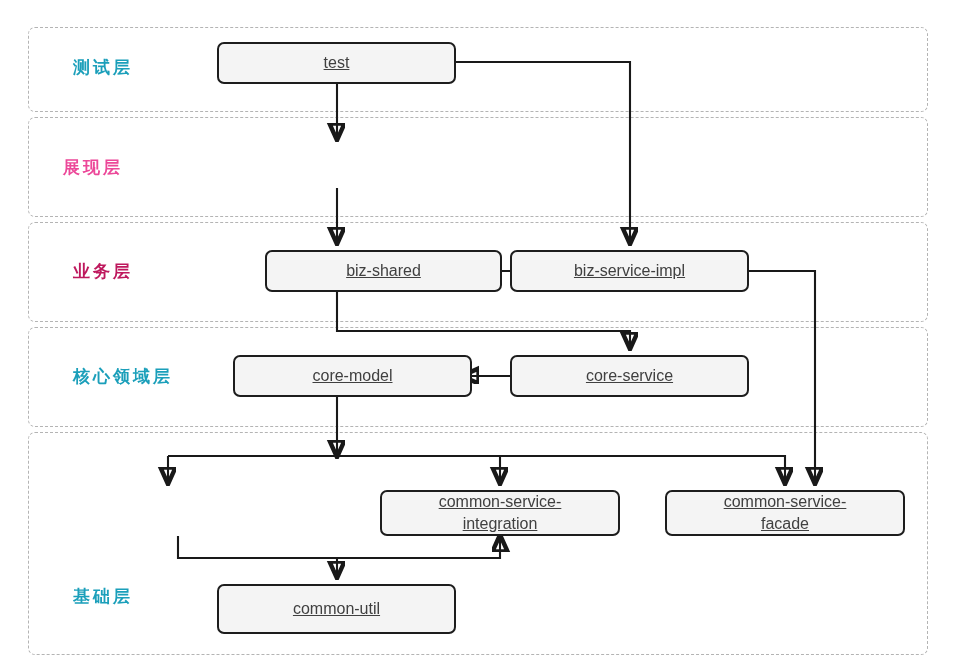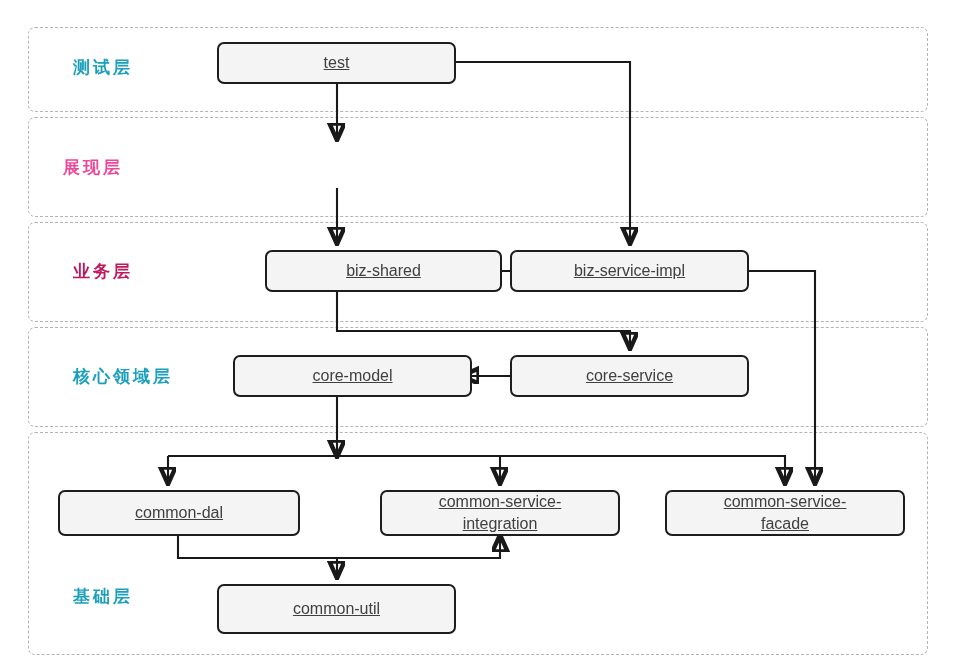--- a/index.html
+++ b/index.html
@@ -108,20 +108,19 @@
         <path d="M 178 536 L 178 558 L 500 558 L 500 536" stroke="#191919" marker-end="url(#arrowhead)"></path>
         <path d="M 337 558 L 337 577" stroke="#191919" marker-end="url(#arrowhead)"></path>
       </g>
   </svg>
 
   <div class="node" style="left: 217px; top: 42px; width: 239px; height: 42px; background: rgb(244, 244, 244); border-color: rgb(29, 29, 29);">test</div>
   <div class="node" style="left: 217px; top: 250px; width: 237px; height: 42px; background: rgb(244, 244, 244); border-color: rgb(29, 29, 29); margin-left: 48px;">biz-shared</div>
   <div class="node" style="left: 510px; top: 250px; width: 239px; height: 42px; background: rgb(244, 244, 244); border-color: rgb(29, 29, 29);">biz-service-impl</div>
   <div class="node" style="left: 233px; top: 355px; width: 239px; height: 42px; background: rgb(244, 244, 244); border-color: rgb(29, 29, 29);">core-model</div>
   <div class="node" style="left: 510px; top: 355px; width: 239px; height: 42px; background: rgb(244, 244, 244); border-color: rgb(29, 29, 29);">core-service</div>
-  <div class="node" style="left: 58px; top: 490px; width: 242px; height: 46px; background: rgb(244, 244, 244); border-color: rgb(29, 29, 29);">common-dal</div>
   <div class="node" style="left: 380px; top: 490px; width: 240px; height: 46px; background: rgb(244, 244, 244); border-color: rgb(29, 29, 29);">common-service-
 integration</div>
   <div class="node" style="left: 665px; top: 490px; width: 240px; height: 46px; background: rgb(244, 244, 244); border-color: rgb(29, 29, 29);">common-service-
 facade</div>
   <div class="node" style="left: 217px; top: 584px; width: 239px; height: 50px; background: rgb(244, 244, 244); border-color: rgb(29, 29, 29);">common-util</div>
 
 </div>
 
 </body></html>

